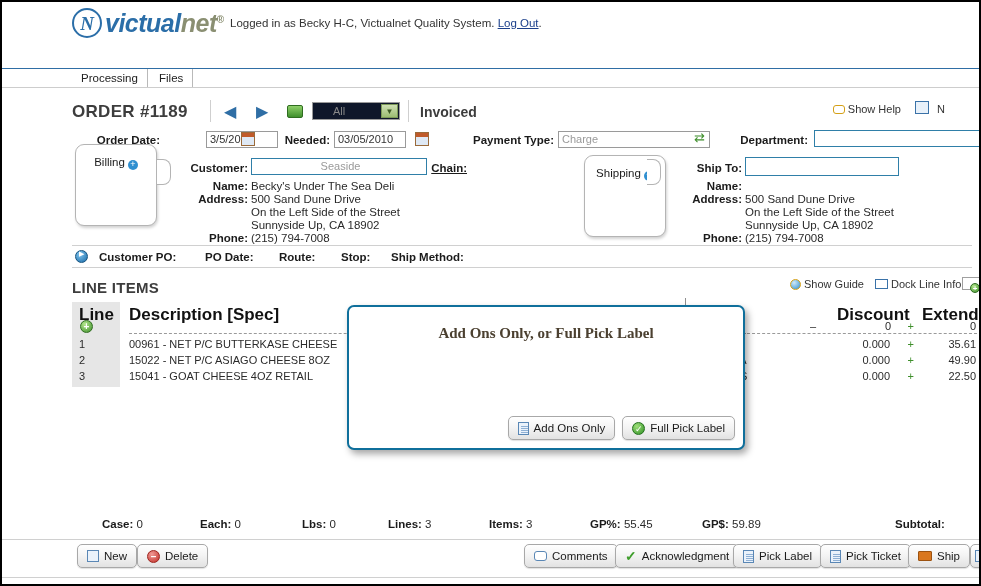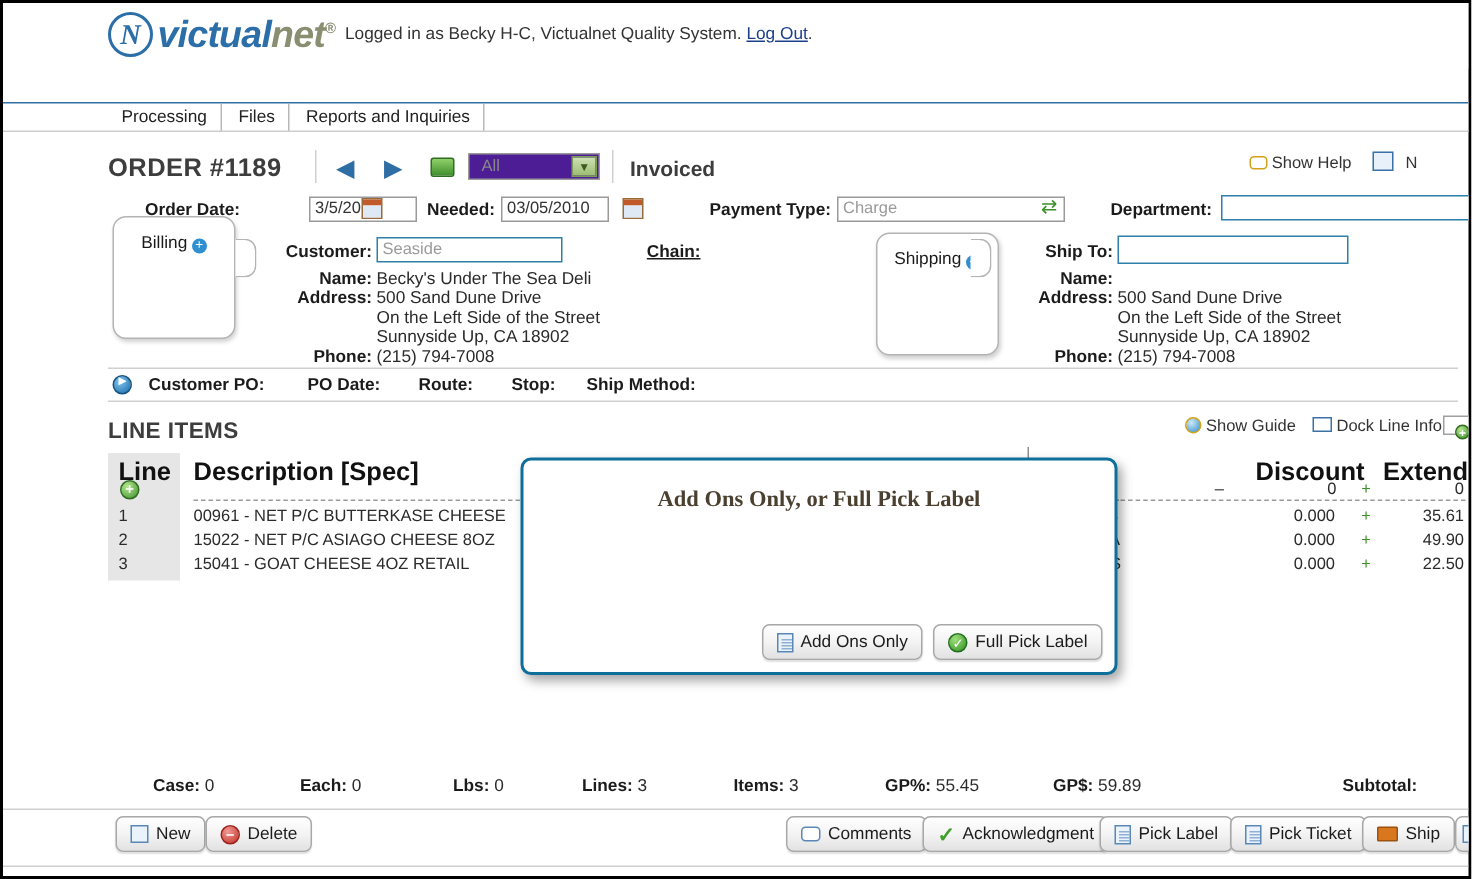--- a/index.html
+++ b/index.html
@@ -55,22 +55,22 @@
 
   
   .order-title { position: absolute; left: 70px; top: 100px; font-size: 17px; font-weight: bold;
                  color: #3d3d3d; letter-spacing: 0.3px; }
   .vsep { position: absolute; width: 1px; background: #cfcfcf; }
   .nav-arrow { position: absolute; font-size: 16px; color: #2f6ea5; cursor: pointer; }
   .green-icon { position: absolute; width: 16px; height: 13px;
                 background: linear-gradient(to bottom,#8fd06a,#3f8f2c);
                 border: 1px solid #2f6d20; border-radius: 2px; }
   .sel-all { position: absolute; left: 310px; top: 100px; width: 88px; height: 18px;
-             border: 1px solid #9a9a9a; background: #4c1d95; font-size: 11px; color: #888;
-             padding-left: 8px; line-height: 16px; }
+             border: 1px solid #9a9a9a; background: #0f172a; font-size: 11px; color: #888;
+             padding-left: 20px; line-height: 16px; }
   .sel-all-btn { position: absolute; right: 1px; top: 1px; width: 17px; height: 14px;
              background: linear-gradient(to bottom,#cfe0b4,#9cbd72); border: 1px solid #7d9b58;
              color: #3c5a22; font-size: 8px; text-align: center; line-height: 14px; }
   .invoiced { position: absolute; left: 418px; top: 102px; font-size: 14px; font-weight: bold; color: #3d3d3d; }
 
   .fld-label { position: absolute; font-size: 11.5px; font-weight: bold; color: #1b1b1b; text-align: right; }
   .txtbox { position: absolute; height: 17px; border: 1px solid #9a9a9a; background: #fff;
             font-size: 11px; color: #333; padding-left: 3px; line-height: 15px; }
   .txtbox.blue { border: 1px solid #2f7fa8; }
   .txtbox.ph { color: #9a9a9a; }
@@ -178,21 +178,20 @@
     <div class="login-line">
       <span>Logged in as Becky H-C, Victualnet Quality System.</span>
       <a href="#">Log Out</a><span>.</span>
     </div>
   </div>
 
 
   <div class="subbar">
     <div class="subtab" style="left:70px;"><span>Processing</span></div>
     <div class="subtab" style="left:148px;"><span>Files</span></div>
-    <div class="subtab" style="left:193px;"><span>Reports and Inquiries</span></div>
   </div>
   <div class="subbar-rule"></div>
 
   <div class="order-title">ORDER #1189</div>
 
   <div class="vsep" style="left:208px; top:98px; height:22px;"></div>
   <div class="nav-arrow" style="left:222px; top:100px;">◀</div>
   <div class="nav-arrow" style="left:254px; top:100px;">▶</div>
   <div class="green-icon" style="left:285px; top:103px;"></div>
   <div class="sel-all">
@@ -228,21 +227,21 @@
   </div>
   <div class="newico"></div>
   <div class="newico-txt">N</div>
 
   <div class="tabpanel" style="left:73px; top:142px;padding-left:13px;">
     <div class="lbl"><span>Billing</span><span class="plus-ico">+</span></div>
   </div>
   <div class="tabnub" style="left:155px; top:157px;"></div>
 
   <div class="fld-label" style="left:160px; top:160px; width:86px;">Customer:</div>
-  <div class="txtbox blue ph" style="left:249px; top:156px; width:124px;">Seaside</div>
+  <div class="txtbox blue ph" style="left:249px; top:156px; width:176px;text-align:center;">Seaside</div>
   <div class="fld-label" style="left:415px; top:160px; width:50px;text-decoration:underline;">Chain:</div>
 
   <div class="fld-label" style="left:160px; top:178px; width:86px;">Name:</div>
   <div class="info-val" style="left:249px; top:178px;">Becky's Under The Sea Deli</div>
 
   <div class="fld-label" style="left:160px; top:191px; width:86px;">Address:</div>
   <div class="info-val" style="left:249px; top:191px;">500 Sand Dune Drive</div>
   <div class="info-val" style="left:249px; top:204px;">On the Left Side of the Street</div>
   <div class="info-val" style="left:249px; top:217px;">Sunnyside Up, CA 18902</div>
 

